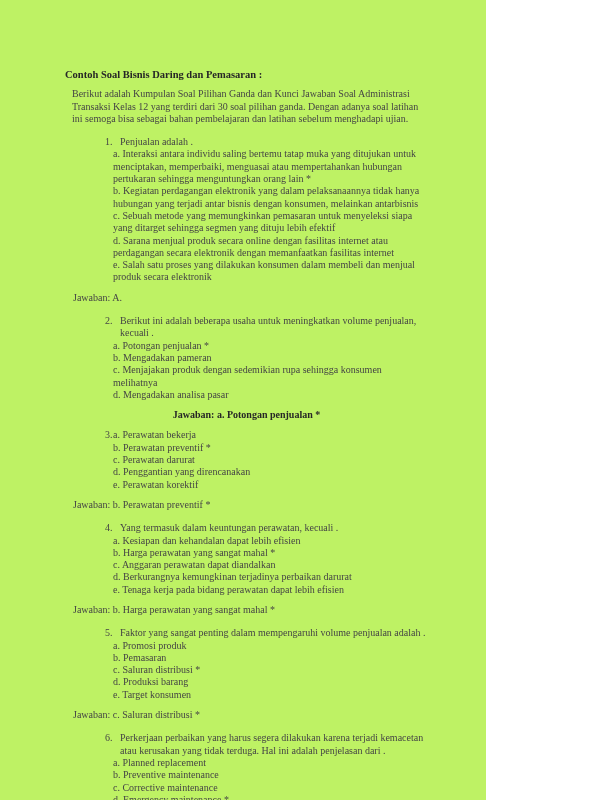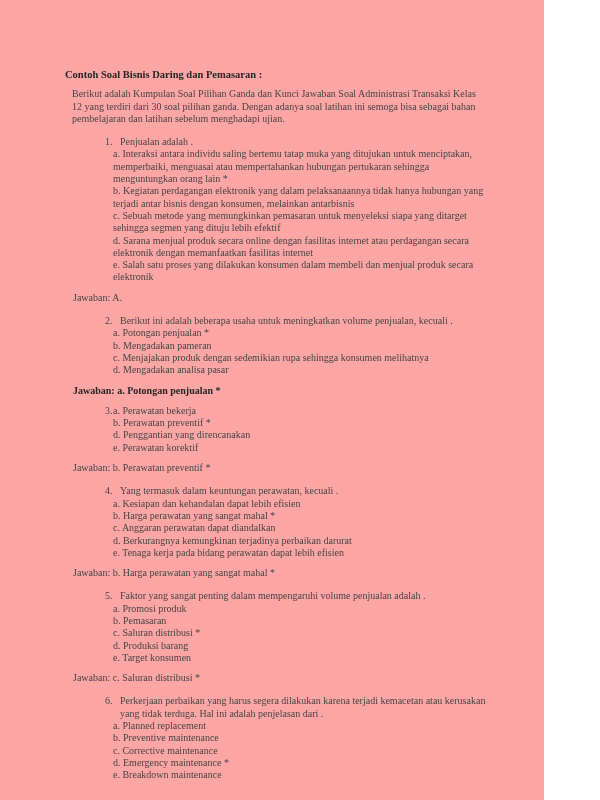--- a/index.html
+++ b/index.html
@@ -1,21 +1,21 @@
 <!DOCTYPE html>
 <html><head>
 <meta charset="utf-8">
 <style>
   html, body { margin: 0; padding: 0; background: #ffffff; }
   .page {
     position: relative;
-    width: 544px;
+    width: 486px;
     height: 800px;
     box-sizing: border-box;
-    background: #fca5a5;
+    background: #bef264;
     overflow: hidden;
     padding: 69px 58px 0 65px;
     font-family: "Liberation Serif", "DejaVu Serif", serif;
     font-size: 10px;
     line-height: 12.3px;
     color: #454545;
   }
   .doc-title {
     font-weight: bold;
     color: #262626;
@@ -24,21 +24,21 @@
   }
   .intro { margin: 7px; }
   .question { display: flex; margin: 11px 0 0 40px; }
   .question.tight { margin-top: 1px; }
   .q-num { width: 15px; flex: 0 0 15px; }
   .q-body { flex: 1; min-width: 0; }
   .q-text { }
   .opts { margin-left: -7px; }
   .opt { }
   .answer-line { margin: 8px; }
-  .answer-line.bold { font-weight: bold; color: #262626; }
+  .answer-line.bold { font-weight: bold; color: #262626; text-align: center; }
 </style>
 </head>
 <body>
 
 <div class="page">
 
   <p class="doc-title">Contoh Soal Bisnis Daring dan Pemasaran :</p>
   <p class="intro">Berikut adalah Kumpulan Soal Pilihan Ganda dan Kunci Jawaban Soal Administrasi Transaksi Kelas 12 yang terdiri dari 30 soal pilihan ganda. Dengan adanya soal latihan ini semoga bisa sebagai bahan pembelajaran dan latihan sebelum menghadapi ujian.</p>
 
   <div class="question">
@@ -69,20 +69,21 @@
     </div>
   </div>
   <p class="answer-line bold">Jawaban: a. Potongan penjualan *</p>
 
   <div class="question tight">
     <div class="q-num">3.</div>
     <div class="q-body">
       <div class="opts">
         <div class="opt">a. Perawatan bekerja</div>
         <div class="opt">b. Perawatan preventif *</div>
+        <div class="opt">c. Perawatan darurat</div>
         <div class="opt">d. Penggantian yang direncanakan</div>
         <div class="opt">e. Perawatan korektif</div>
       </div>
     </div>
   </div>
   <p class="answer-line">Jawaban: b. Perawatan preventif *</p>
 
   <div class="question">
     <div class="q-num">4.</div>
     <div class="q-body">

